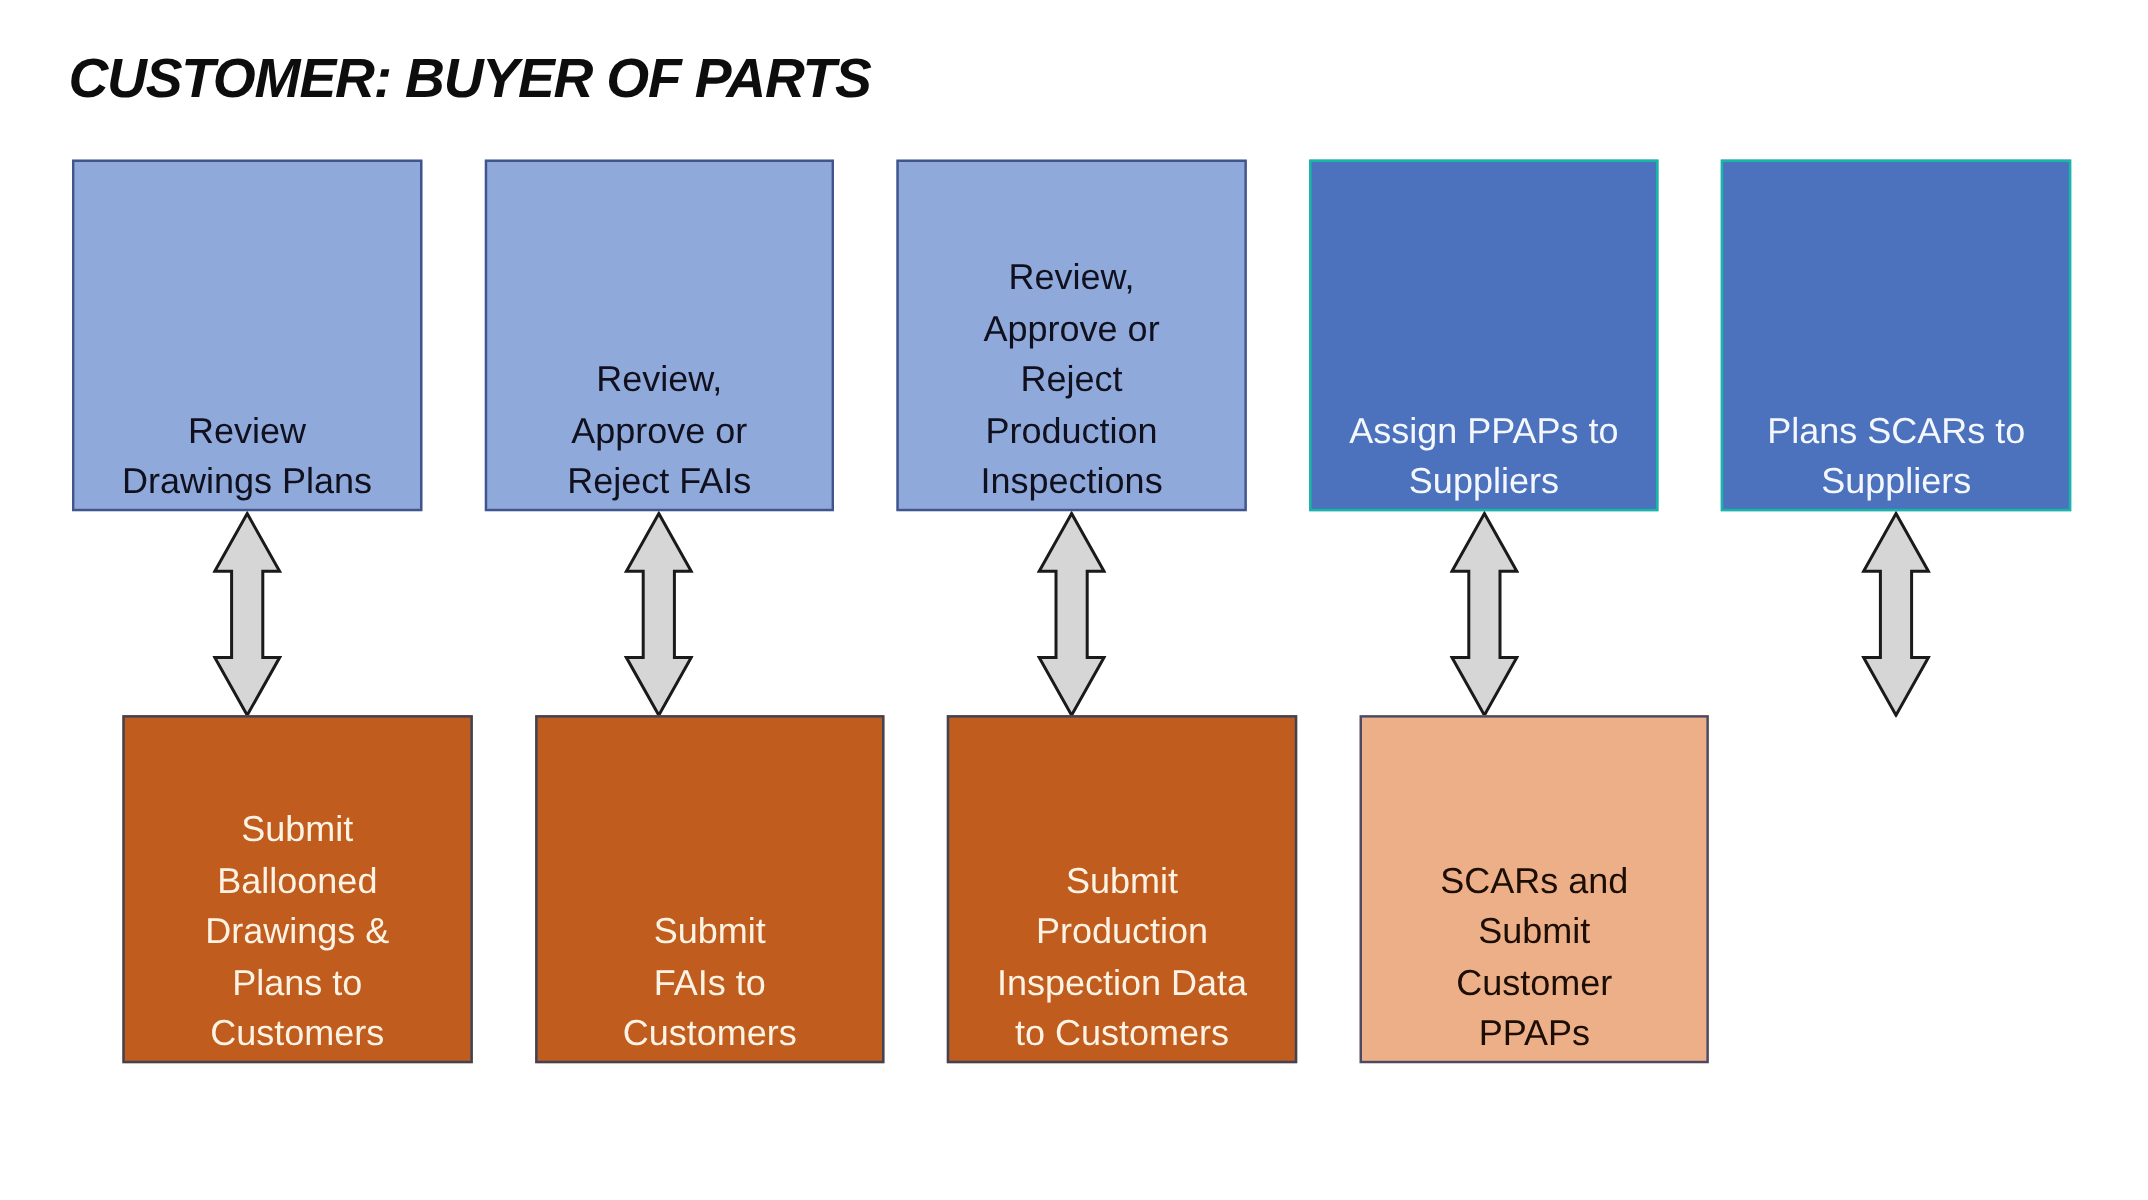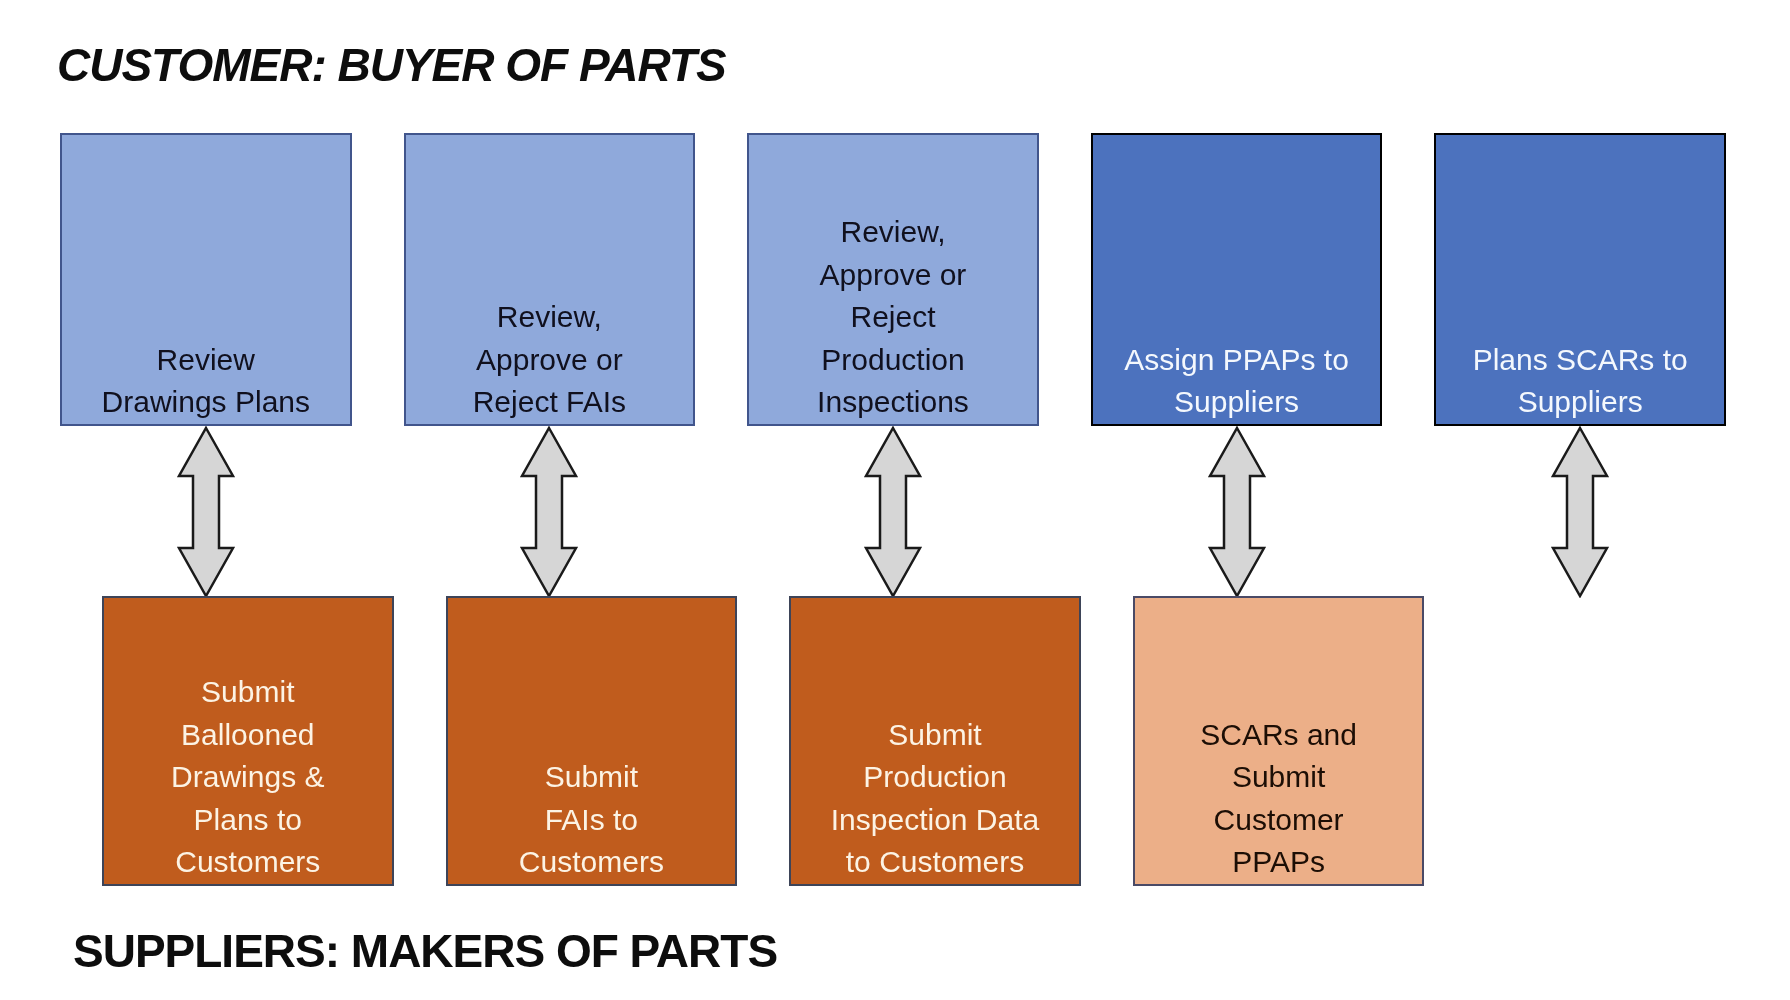--- a/index.html
+++ b/index.html
@@ -51,21 +51,21 @@
     font-size: 30px;
     line-height: 1.42;
   }
   .box.light-blue {
     background: #8fa9db;
     border: 2px solid #41558c;
     color: #10101e;
   }
   .box.dark-blue {
     background: #4c72be;
-    border: 2px solid #000000;
+    border: 2px solid #14b8a6;
     color: #f4f8fd;
   }
   .box.dark-orange {
     background: #c05c1d;
     border: 2px solid #3d4458;
     color: #fcf3e4;
   }
   .box.light-orange {
     background: #ecaf88;
     border: 2px solid #4a4a66;
@@ -161,15 +161,14 @@
 to Customers</span>
     </div>
     <div class="box light-orange">
       <span class="box-text">SCARs and
 Submit
 Customer
 PPAPs</span>
     </div>
   </div>
 
-  <h1 class="title bottom">SUPPLIERS: MAKERS OF PARTS</h1>
 
 </div>
 
 </body></html>

